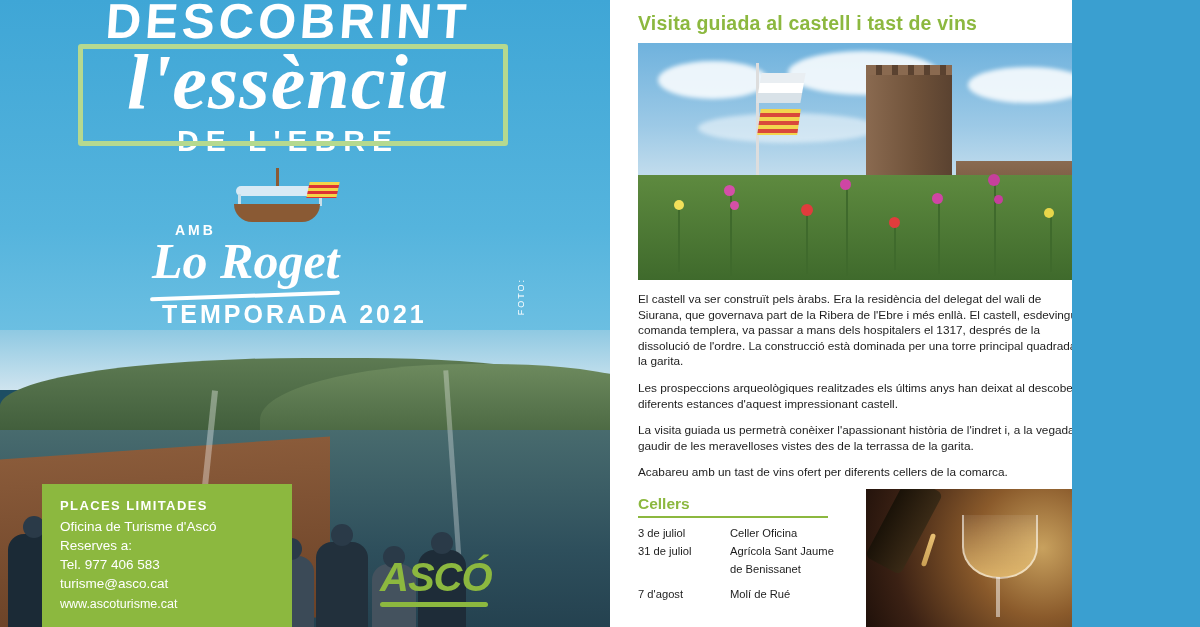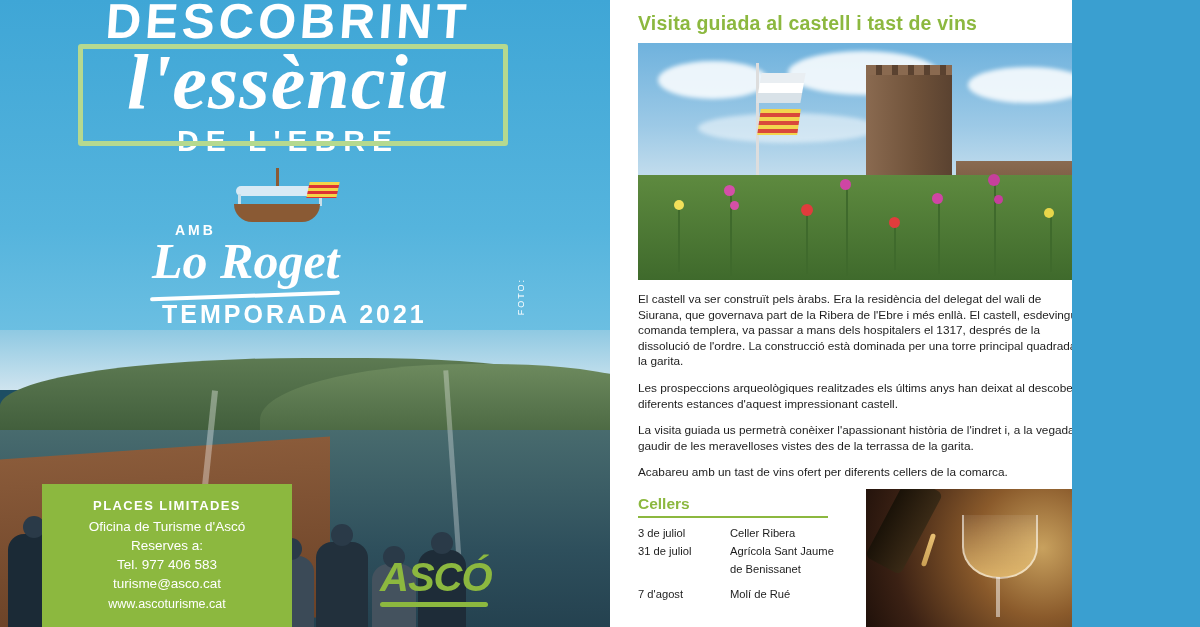--- a/index.html
+++ b/index.html
@@ -237,21 +237,21 @@
   
   .info-box {
     position: absolute;
     left: 42px;
     bottom: 0;
     width: 250px;
     background: #8cb83f;
     color: #ffffff;
     padding: 14px 18px 16px 18px;
     box-sizing: border-box;
-    text-align: center;
+    text-align: left;
   }
   .info-box .places {
     font-size: 13px;
     font-weight: bold;
     letter-spacing: 1.4px;
     margin-bottom: 4px;
   }
   .info-box .line {
     font-size: 13.5px;
     line-height: 19px;
@@ -620,21 +620,21 @@
       <p class="body-p">Acabareu amb un tast de vins ofert per diferents cellers de la comarca.</p>
 
       <div class="cellers-wrap">
         <div class="cellers-title">Cellers</div>
         <div class="cellers-rule"></div>
 
         <table class="cellers-table">
           <tbody>
               <tr>
             <td class="date">3 de juliol</td>
-            <td>Celler Ribera</td>
+            <td>Celler Oficina</td>
           </tr>
           <tr>
             <td class="date">31 de juliol</td>
             <td>Agrícola Sant Jaume</td>
           </tr>
           <tr>
             <td class="date"></td>
             <td>de Benissanet</td>
           </tr>
           <tr class="gap">

